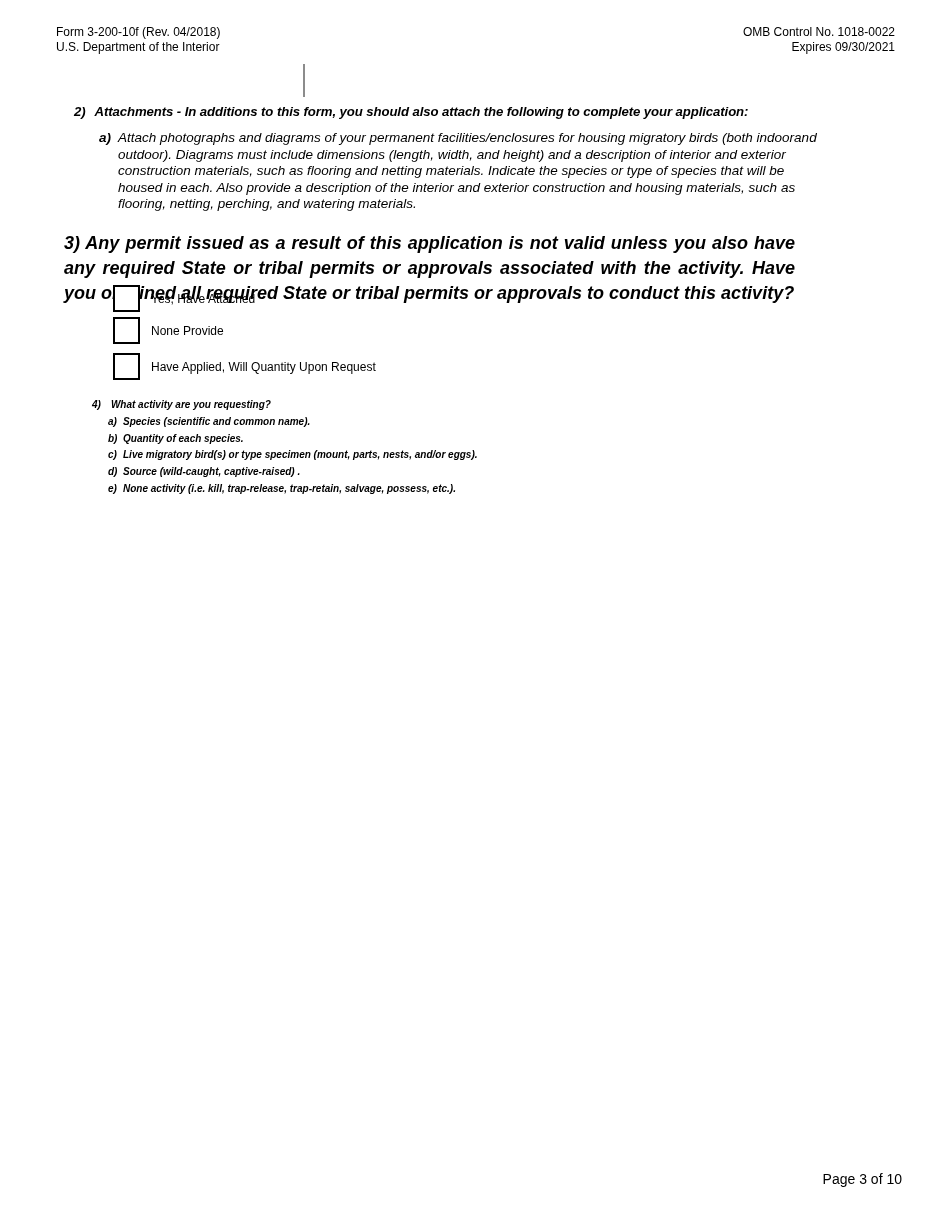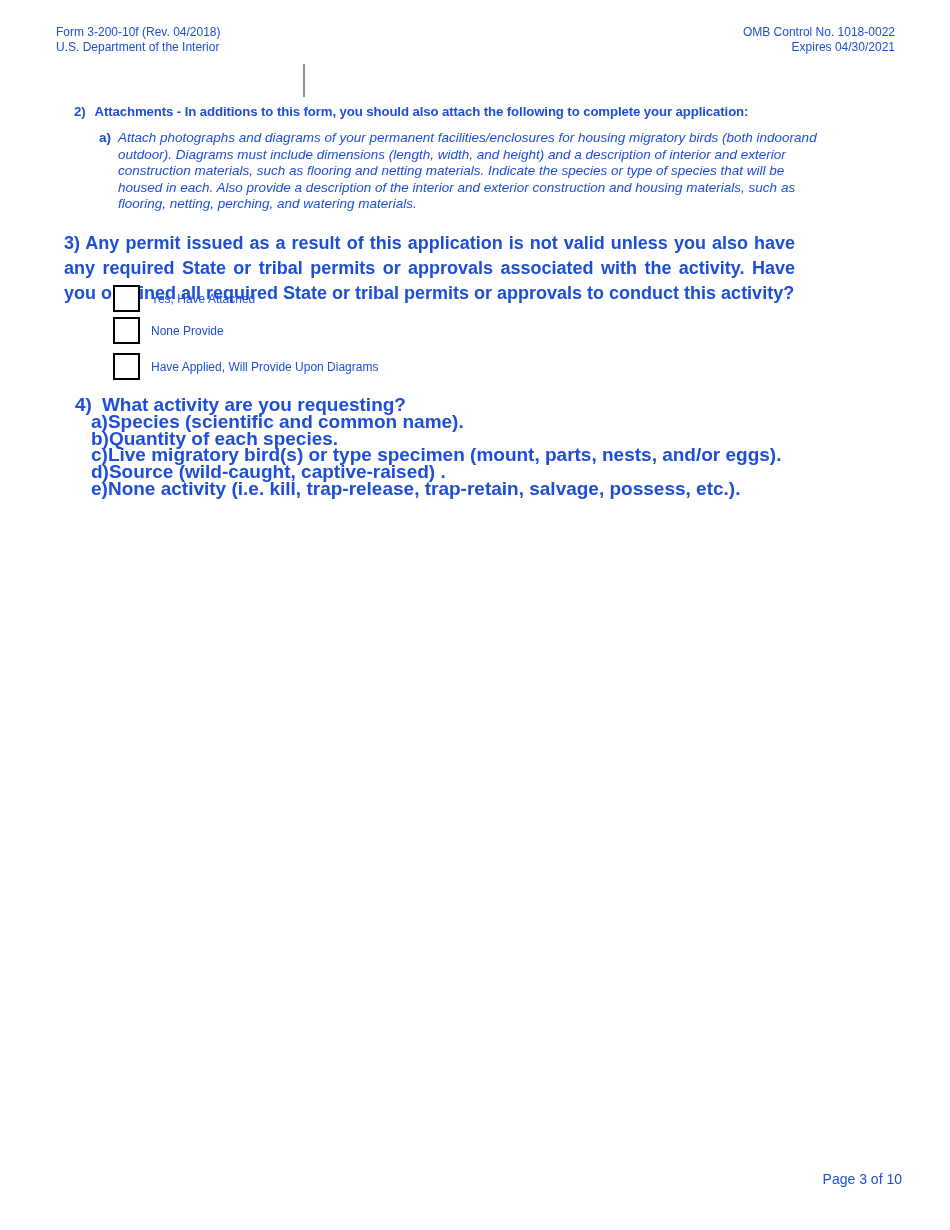--- a/index.html
+++ b/index.html
@@ -2,41 +2,41 @@
 <html><head>
 <meta charset="utf-8">
 <style>
   * { margin: 0; padding: 0; box-sizing: border-box; }
   html, body { background: #ffffff; }
   .page {
     position: relative;
     width: 950px;
     height: 1230px;
     background: #ffffff;
-    color: #1d4ed8;
+    color: #000000;
     font-family: "Liberation Sans", "DejaVu Sans", sans-serif;
     overflow: hidden;
   }
   .hdr {
     position: absolute;
     top: 25px;
     font-size: 12px;
     line-height: 15px;
   }
   .hdr-left { left: 56px; text-align: left; }
   .hdr-right { right: 55px; text-align: right; }
   .caret {
     position: absolute;
     left: 303px;
     top: 64px;
     width: 2px;
     height: 33px;
     background: #8c8c8c;
   }
-  .bi { font-weight: bold; }
+  .bi { font-weight: bold; font-style: italic; }
   .q2-heading {
     position: absolute;
     left: 74px;
     top: 104px;
     font-size: 13.2px;
     letter-spacing: -0.1px;
     white-space: nowrap;
   }
   .q2-heading .num { display: inline-block; margin-right: 9px; }
   .q2a {
@@ -78,23 +78,23 @@
     line-height: 23px;
     font-size: 18px;
     cursor: pointer;
   }
   .option-label {
     margin-left: 11px;
     font-size: 12px;
   }
   .q4 {
     position: absolute;
-    left: 75px;
+    left: 92px;
     top: 397px;
-    font-size: 19px;
+    font-size: 10px;
     line-height: 16.8px;
   }
   .q4-heading .num { display: inline-block; margin-right: 10px; }
   .q4-item {
     display: flex;
     margin-left: 16px;
   }
   .q4-item .ltr { flex: 0 0 15px; }
   .footer {
     position: absolute;
@@ -108,21 +108,21 @@
 
 <div class="page">
 
   <div class="hdr hdr-left">
     <div>Form 3-200-10f (Rev. 04/2018)</div>
     <div>U.S. Department of the Interior</div>
   </div>
 
   <div class="hdr hdr-right">
     <div>OMB Control No. 1018-0022</div>
-    <div>Expires 04/30/2021</div>
+    <div>Expires 09/30/2021</div>
   </div>
 
   <div class="caret" style="background: rgb(140, 140, 140);"></div>
 
   <div class="q2-heading bi">
     <span class="num">2)</span><span>Attachments - In additions to this form, you should also attach the following to complete your application:</span>
   </div>
 
   <div class="q2a">
     <span class="ltr bi">a)</span>
@@ -136,21 +136,21 @@
     <span class="option-label">Yes, Have Attached</span>
   </div>
 
   <div class="option-row opt-2">
     <div class="checkbox"></div>
     <span class="option-label">None Provide</span>
   </div>
 
   <div class="option-row opt-3">
     <div class="checkbox"></div>
-    <span class="option-label">Have Applied, Will Provide Upon Diagrams</span>
+    <span class="option-label">Have Applied, Will Quantity Upon Request</span>
   </div>
 
   <div class="q4 bi">
     <div class="q4-heading">
       <span class="num">4)</span><span>What activity are you requesting?</span>
     </div>
     <div class="q4-item">
       <span class="ltr">a)</span>
       <span>Species (scientific and common name).</span>
     </div>

